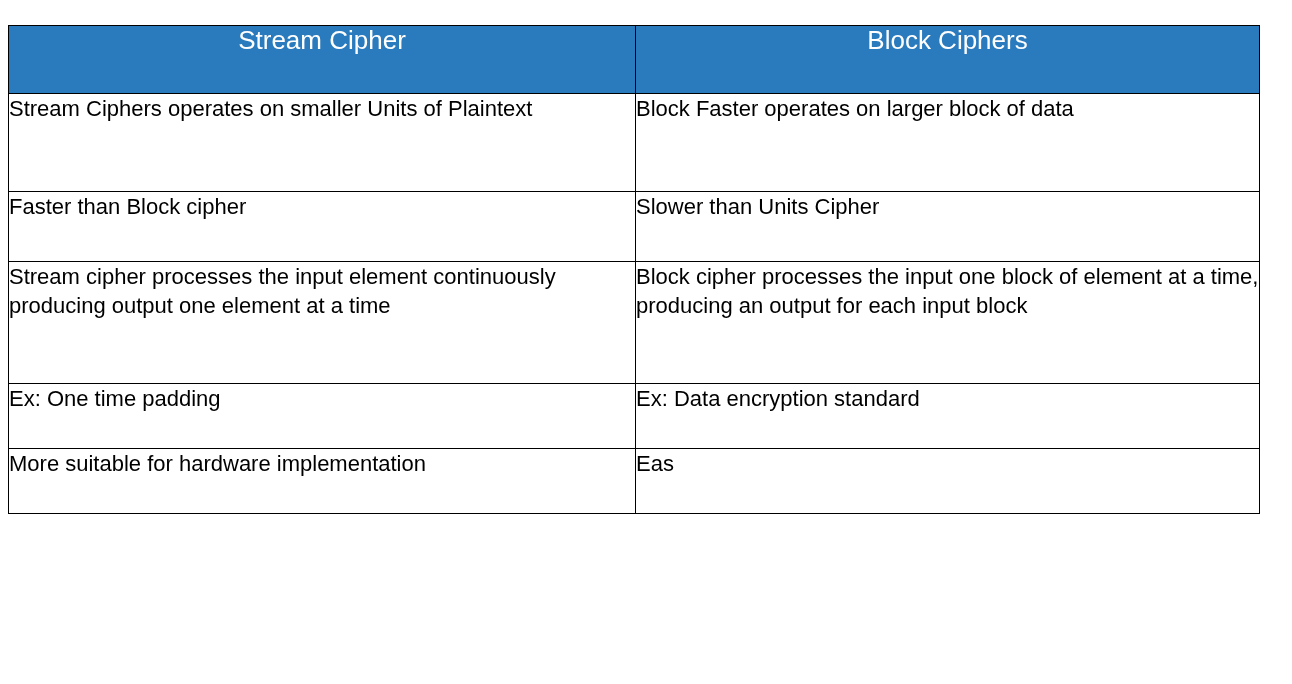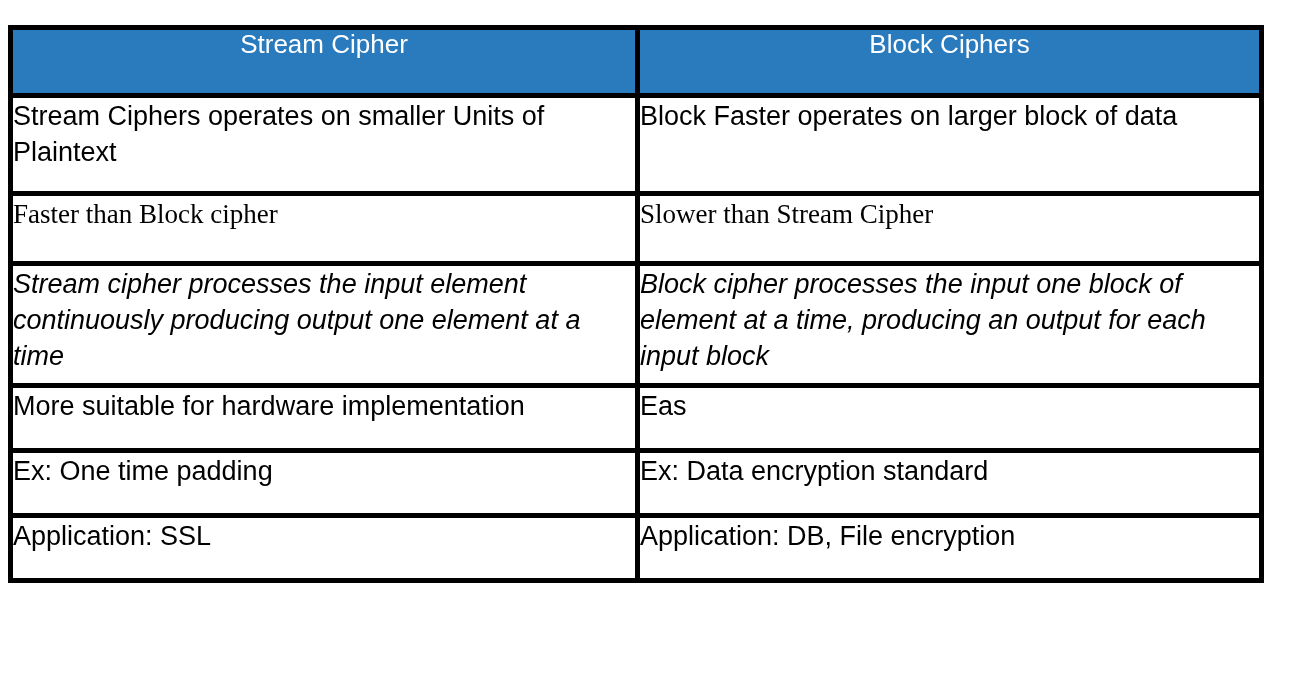--- a/index.html
+++ b/index.html
@@ -31,56 +31,56 @@
     border-collapse: collapse;
     table-layout: fixed;
     background: #ffffff;
   }
 
   .comparison-table col.col-left  { width: 627px; }
   .comparison-table col.col-right { width: 624px; }
 
   .comparison-table th,
   .comparison-table td {
-    border: 5px solid #000000;
+    border: 1px solid #000000;
     vertical-align: top;
     padding: 0;
   }
 
   .header-cell {
     background: #2A7BBE;
     color: #ffffff;
     text-align: center;
     font-weight: normal;
     font-size: 26px;
     line-height: 1.15;
     height: 68px;
     padding: 14px 10px 14px 10px;
     box-sizing: border-box;
   }
 
   .body-cell {
     background: #ffffff;
     color: #000000;
-    font-size: 27px;
+    font-size: 22px;
     line-height: 1.34;
     text-align: left;
     padding: 11px 14px 12px 14px;
     box-sizing: border-box;
   }
 
   .body-cell .cell-text {
     display: block;
     white-space: pre-line;
   }
 
   
   tr.row-h-2line .body-cell { height: 98px; }
-  tr.row-h-1line .body-cell { height: 70px; font-family: Liberation Serif, serif; }
-  tr.row-h-3line .body-cell { height: 122px; font-style: italic; }
+  tr.row-h-1line .body-cell { height: 70px; }
+  tr.row-h-3line .body-cell { height: 122px; }
   tr.row-h-last  .body-cell { height: 65px; }
 </style>
 </head>
 <body>
 
 <div id="page-root">
 
   <table class="comparison-table">
     <colgroup>
       <col class="col-left">
@@ -107,57 +107,49 @@
         <td class="body-cell">
           <span class="cell-text">Block Faster operates on larger block of data</span>
         </td>
       </tr>
 
       <tr class="row-h-1line">
         <td class="body-cell">
           <span class="cell-text">Faster than Block cipher</span>
         </td>
         <td class="body-cell">
-          <span class="cell-text">Slower than Stream Cipher</span>
+          <span class="cell-text">Slower than Units Cipher</span>
         </td>
       </tr>
 
       <tr class="row-h-3line">
         <td class="body-cell">
           <span class="cell-text">Stream cipher processes the input element continuously producing output one element at a time</span>
         </td>
         <td class="body-cell">
           <span class="cell-text">Block cipher processes the input one block of element at a time, producing an output for each input block</span>
         </td>
       </tr>
 
 
       <tr class="row-h-last">
         <td class="body-cell">
-          <span class="cell-text">More suitable for hardware implementation</span>
-        </td>
-        <td class="body-cell">
-          <span class="cell-text">Eas</span>
-        </td>
-      </tr>
-
-      <tr class="row-h-last">
-        <td class="body-cell">
           <span class="cell-text">Ex: One time padding</span>
         </td>
         <td class="body-cell">
           <span class="cell-text">Ex: Data encryption standard</span>
         </td>
       </tr>
 
       <tr class="row-h-last">
         <td class="body-cell">
-          <span class="cell-text">Application: SSL</span>
+          <span class="cell-text">More suitable for hardware implementation</span>
         </td>
         <td class="body-cell">
-          <span class="cell-text">Application: DB, File encryption</span>
+          <span class="cell-text">Eas</span>
         </td>
       </tr>
+
 
     </tbody>
   </table>
 
 </div>
 
 </body></html>

